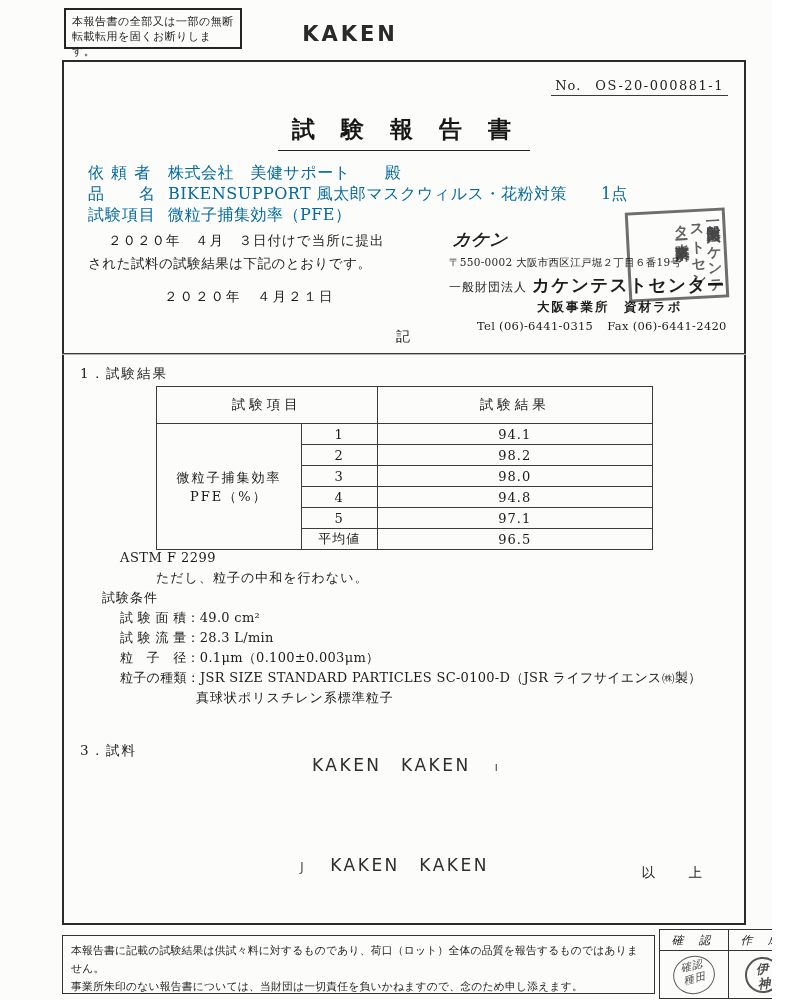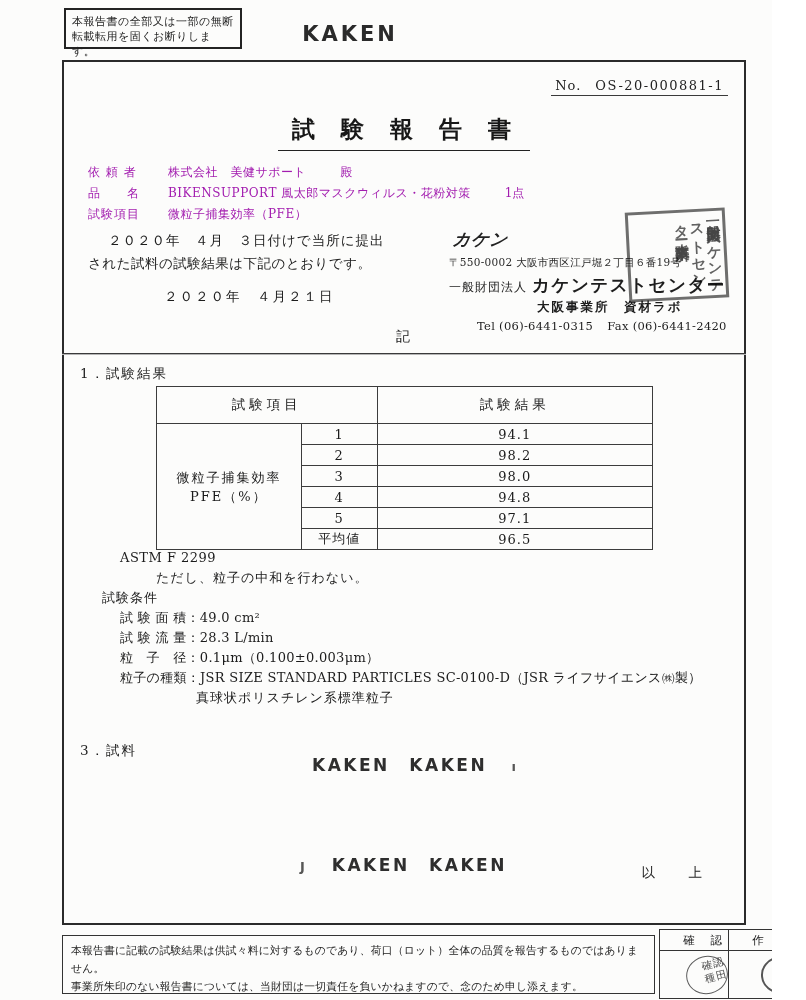--- a/index.html
+++ b/index.html
@@ -28,21 +28,21 @@
   .report-no{
     position:absolute; right:16px; top:16px; font-size:13px; letter-spacing:1px;
     border-bottom:1.5px solid #3a3a3a; padding:0 4px 2px 4px; color:#222;
   }
   .report-no .no-val{ margin-left:14px; letter-spacing:1.5px; }
   .title-row{ position:absolute; left:0; right:0; top:52px; text-align:center; }
   .title{
     display:inline-block; font-size:23px; font-weight:bold; letter-spacing:9px;
     border-bottom:1.5px solid #222; padding:0 10px 5px 14px; color:#171717;
   }
-  .info-block{ position:absolute; left:24px; top:100px; font-size:12px; line-height:21px; color:#a21caf; }
+  .info-block{ position:absolute; left:24px; top:100px; font-size:16px; line-height:21px; color:#0369a1; }
   .info-row .lbl{ display:inline-block; width:80px; letter-spacing:1px; }
   .info-row .val{ letter-spacing:0.5px; }
   .info-row .extra{ margin-left:34px; }
   .intro-block{ position:absolute; left:24px; top:167px; font-size:13.5px; line-height:23px; }
   .intro-l1{ padding-left:20px; letter-spacing:1px; }
   .intro-l2{ letter-spacing:0.5px; }
   .issue-date{ position:absolute; left:100px; top:226px; font-size:13.5px; letter-spacing:2px; }
   
   .issuer{ position:absolute; left:385px; top:166px; width:300px; }
   .issuer-logo{
@@ -85,37 +85,37 @@
   .sec2-heading{ letter-spacing:2px; }
   .sec2-method{ padding-left:40px; letter-spacing:0.5px; }
   .sec2-note{ padding-left:76px; letter-spacing:1px; }
   .sec2-cond-title{ padding-left:22px; letter-spacing:1px; }
   .cond-line{ padding-left:40px; letter-spacing:0.3px; }
   .cond-cont{ padding-left:116px; letter-spacing:1px; }
   
   .sec3-heading{ position:absolute; left:16px; top:680px; font-size:13.5px; letter-spacing:2px; }
   .wm{
     position:absolute; font-family:"DejaVu Sans","Liberation Sans",sans-serif;
-    font-size:17px; font-weight:700; letter-spacing:2.5px; word-spacing:16px; color:#2e2e2e;
+    font-size:17px; font-weight:400; letter-spacing:2.5px; word-spacing:16px; color:#2e2e2e;
   }
   .wm-1{ left:248px; top:692px; }
   .wm-2{ left:236px; top:792px; }
   .wm .partial{ font-size:13px; opacity:0.8; }
   .closing{ position:absolute; right:32px; top:802px; font-size:13.5px; letter-spacing:10px; }
   
   .disclaimer-box{
     position:absolute; left:62px; top:935px; width:593px; height:59px;
     border:1.5px solid #333; padding:6px 8px;
     font-size:10.8px; line-height:18px; letter-spacing:0.2px; color:#222;
   }
   .approval{
     position:absolute; left:659px; top:929px; width:139px; height:70px;
     border-collapse:collapse;
   }
-  .approval th,.approval td{ border:1.5px solid #333; text-align:right; }
+  .approval th,.approval td{ border:1.5px solid #333; text-align:center;font-style:italic; }
   .approval th{ height:21px; font-size:11.5px; font-weight:normal; letter-spacing:6px; }
   .approval td{ height:47px; vertical-align:middle; }
   .hanko-oval{
     display:inline-block; transform:rotate(-14deg);
     border:1.5px solid #5a5a5a; border-radius:50%;
     width:42px; height:38px; padding-top:2px;
     font-size:10.5px; line-height:13px; color:#4c4c4c; letter-spacing:1px;
   }
   .hanko-circle{
     display:inline-block; width:36px; height:36px; border:2px solid #555;

